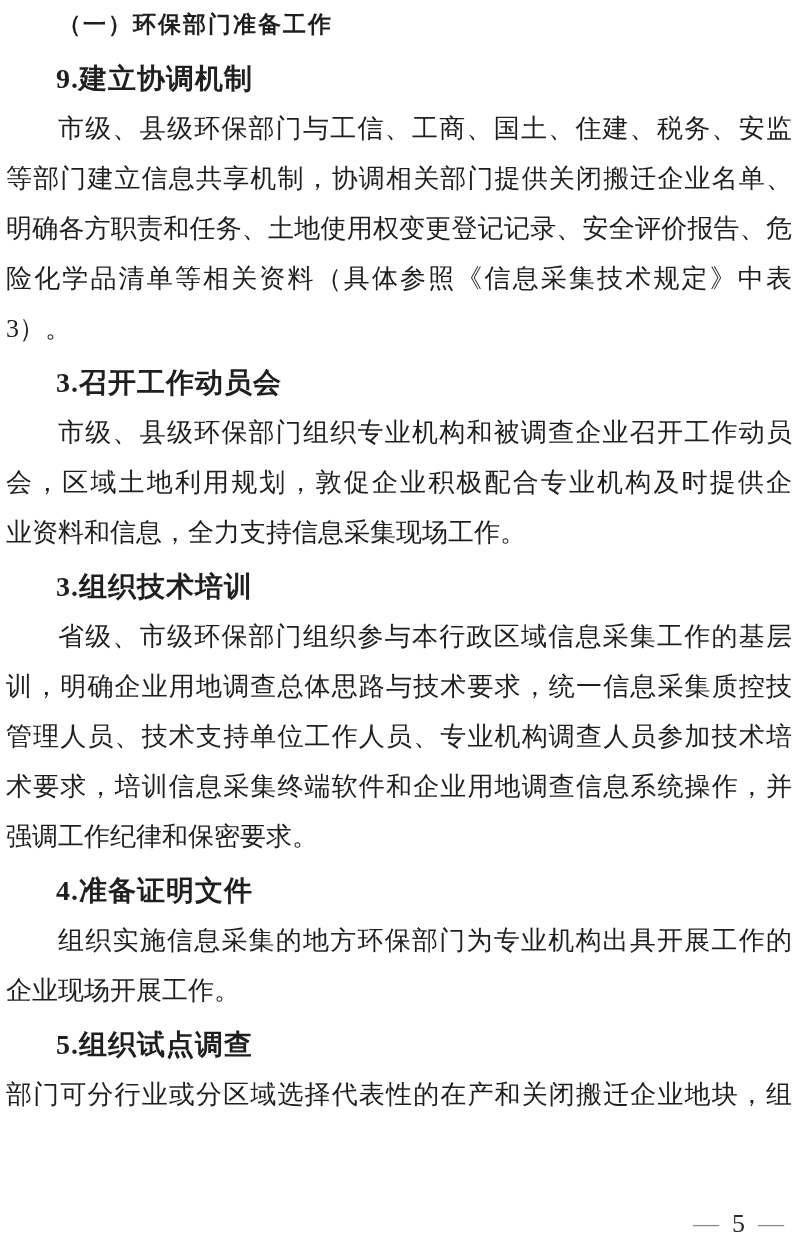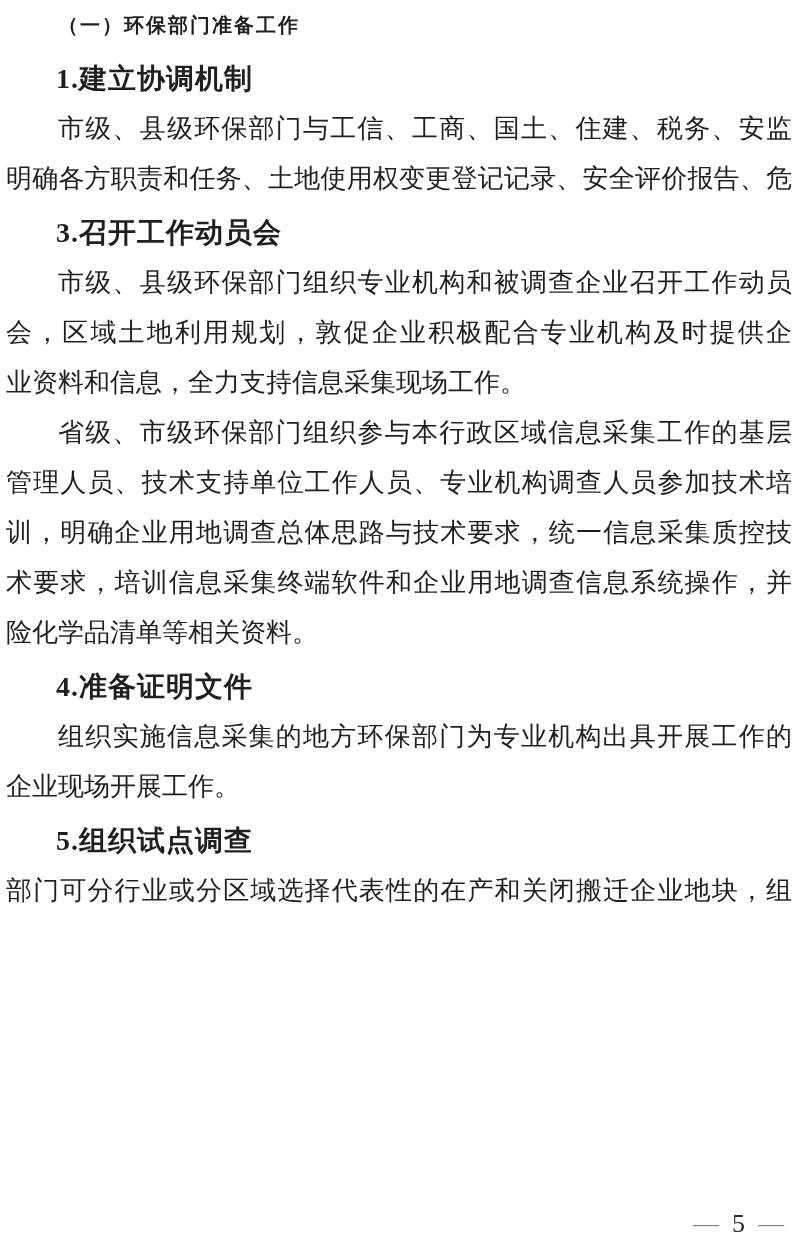--- a/index.html
+++ b/index.html
@@ -17,21 +17,21 @@
     color: #1f1f1f;
   }
   .doc {
     position: absolute;
     left: 6px;
     right: 8px;
     top: 0;
   }
   .title {
     margin: 0 0 0 52px;
-    font-size: 20px;
+    font-size: 23px;
     line-height: 50px;
     font-weight: 700;
     letter-spacing: 2px;
   }
   .h {
     margin: 4px 0 0 50px;
     font-size: 28px;
     line-height: 50px;
     font-weight: 700;
     letter-spacing: 1px;
@@ -68,34 +68,37 @@
   }
 </style>
 </head>
 <body>
 
 <div class="page">
   <div class="doc">
 
     <h2 class="title">（一）环保部门准备工作</h2>
 
-    <h3 class="h">1.建立协调机制</h3>
+    <h3 class="h">9.建立协调机制</h3>
     <p class="ln first">市级、县级环保部门与工信、工商、国土、住建、税务、安监</p>
+    <p class="ln">等部门建立信息共享机制，协调相关部门提供关闭搬迁企业名单、</p>
     <p class="ln">明确各方职责和任务、土地使用权变更登记记录、安全评价报告、危</p>
+    <p class="ln last">险化学品清单等相关资料（具体参照《信息采集技术规定》中表3）。</p>
 
     <h3 class="h">3.召开工作动员会</h3>
     <p class="ln first">市级、县级环保部门组织专业机构和被调查企业召开工作动员</p>
     <p class="ln">会，区域土地利用规划，敦促企业积极配合专业机构及时提供企</p>
     <p class="ln last">业资料和信息，全力支持信息采集现场工作。</p>
 
+    <h3 class="h">3.组织技术培训</h3>
     <p class="ln first">省级、市级环保部门组织参与本行政区域信息采集工作的基层</p>
+    <p class="ln">训，明确企业用地调查总体思路与技术要求，统一信息采集质控技</p>
     <p class="ln">管理人员、技术支持单位工作人员、专业机构调查人员参加技术培</p>
-    <p class="ln">训，明确企业用地调查总体思路与技术要求，统一信息采集质控技</p>
     <p class="ln">术要求，培训信息采集终端软件和企业用地调查信息系统操作，并</p>
-    <p class="ln last">险化学品清单等相关资料。</p>
+    <p class="ln last">强调工作纪律和保密要求。</p>
 
     <h3 class="h">4.准备证明文件</h3>
     <p class="ln first">组织实施信息采集的地方环保部门为专业机构出具开展工作的</p>
     <p class="ln last">企业现场开展工作。</p>
 
     <h3 class="h">5.组织试点调查</h3>
     <p class="ln">部门可分行业或分区域选择代表性的在产和关闭搬迁企业地块，组</p>
 
   </div>
 

